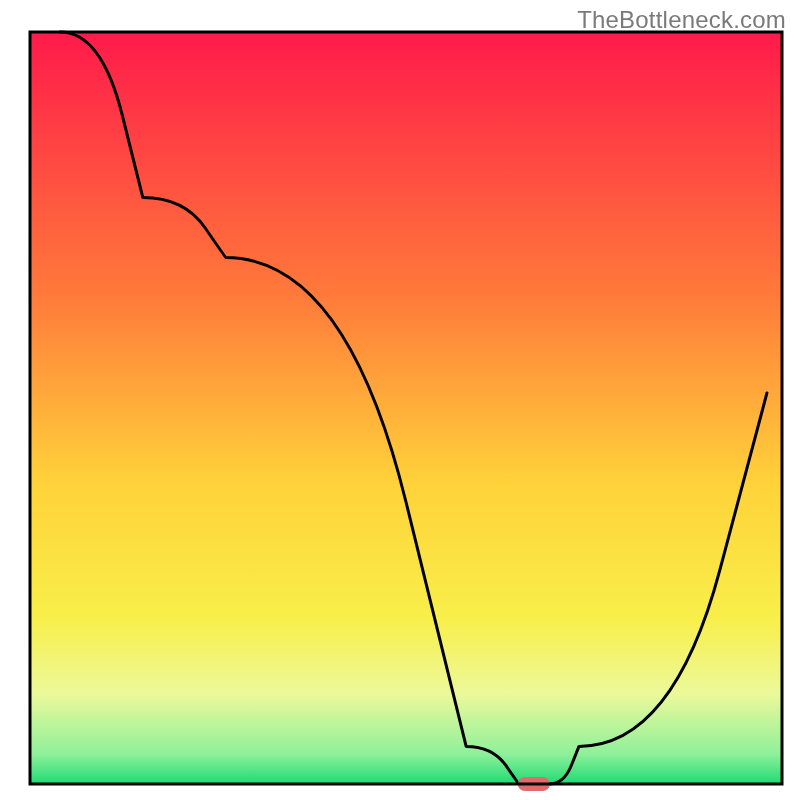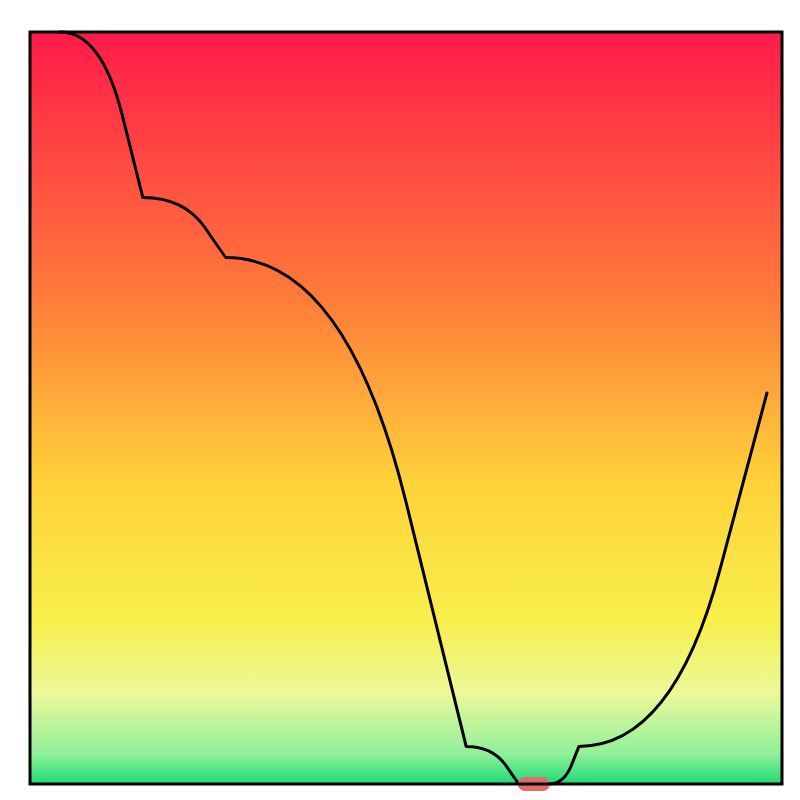--- a/index.html
+++ b/index.html
@@ -30,20 +30,21 @@
     position: absolute;
     top: 0;
     left: 0;
   }
 </style>
 </head>
 <body>
 
 <div class="chart-wrap">
 
+  <div class="watermark">TheBottleneck.com</div>
 
   <svg id="chart-svg" width="800" height="800" viewBox="0 0 800 800">
     <defs>
       <linearGradient id="bg-grad" x1="0" y1="0" x2="0" y2="1">
           <stop offset="0%" stop-color="#ff1a4a"></stop>
           <stop offset="35%" stop-color="#ff7a3a"></stop>
           <stop offset="60%" stop-color="#ffd23a"></stop>
           <stop offset="78%" stop-color="#f8ef4a"></stop>
           <stop offset="88%" stop-color="#ecf99a"></stop>
           <stop offset="96%" stop-color="#8ff09a"></stop>

